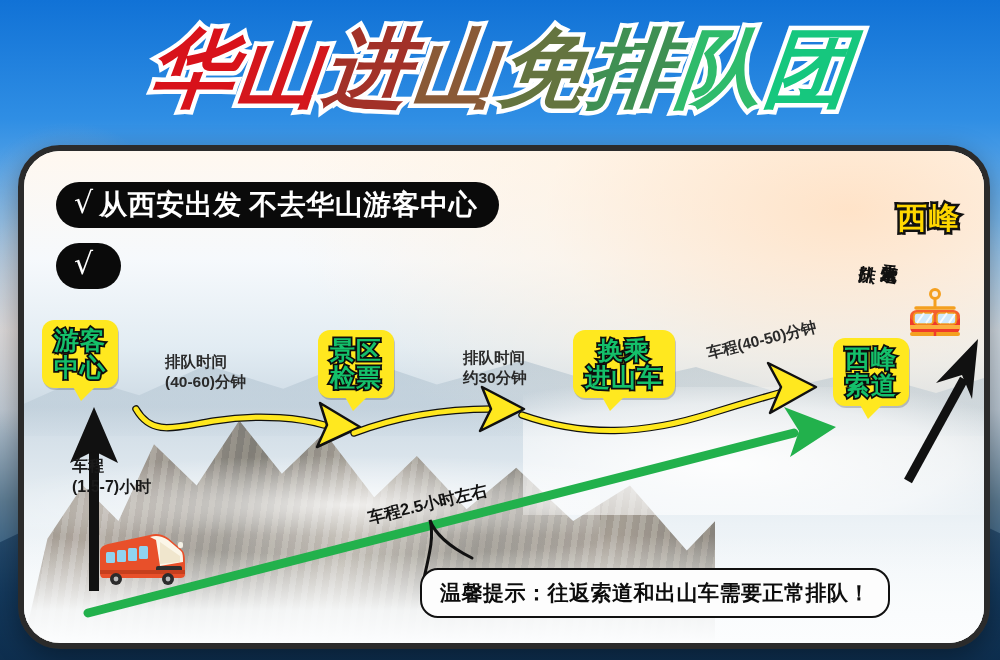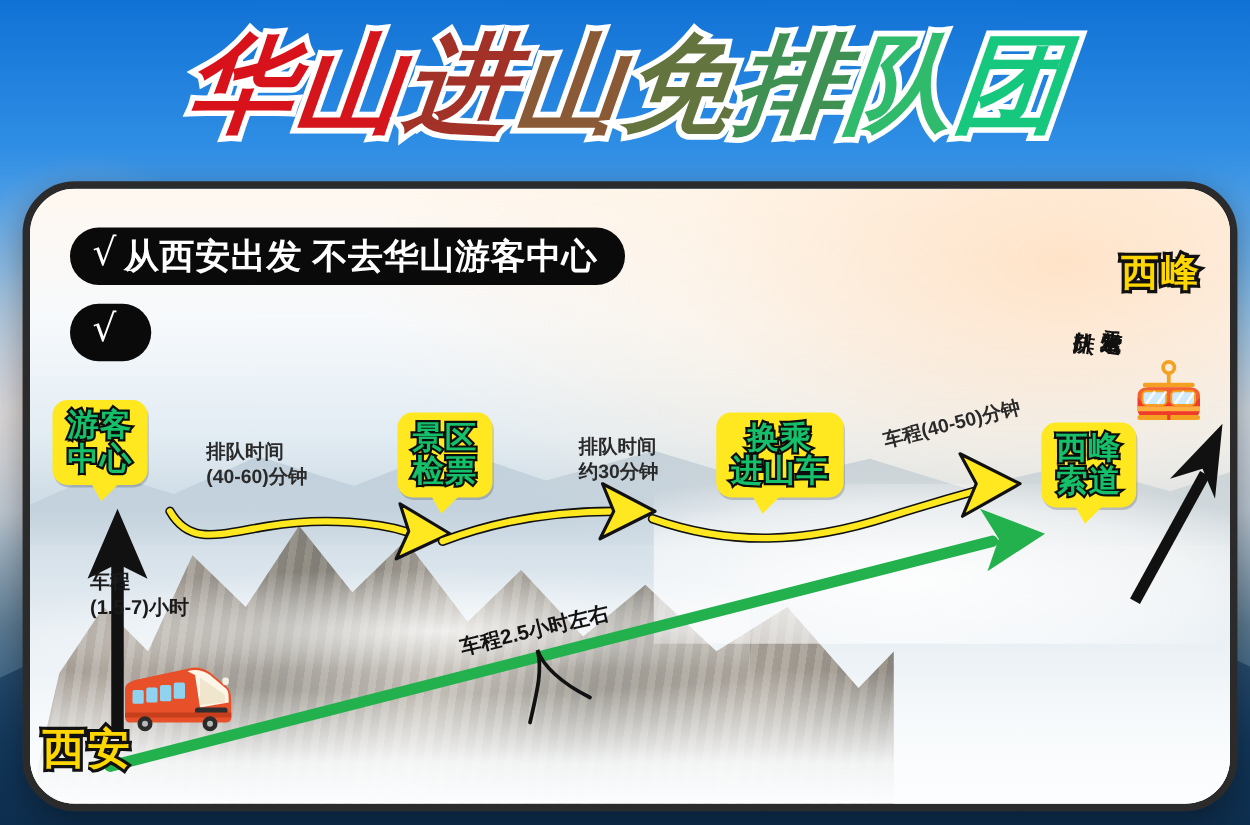--- a/index.html
+++ b/index.html
@@ -107,21 +107,21 @@
   
   .pill{
     position:absolute;height:46px;border-radius:26px;background:#0a0a0a;
     display:flex;align-items:center;padding:0 22px 0 18px;
     color:#fff;z-index:8;white-space:nowrap;
   }
   .pill .tick{
     font-size:30px;line-height:1;margin-right:6px;font-weight:400;
     font-family:"DejaVu Sans",sans-serif;position:relative;top:-2px;
   }
-  .pill .txt{font-size:28px;font-weight:bold;letter-spacing:.5px;}
+  .pill .txt{font-size:28px;font-weight:bold;letter-spacing:.5px;font-family:Liberation Serif, serif;}
   #pill1{left:56px;top:182px;}
   #pill2{left:56px;top:243px;}
 
   
   .node{
     position:absolute;z-index:9;
     background:#ffe81f;border-radius:12px;
     padding:7px 12px 8px;
     box-shadow:1px 2px 0 rgba(0,0,0,.18);
   }
@@ -290,21 +290,20 @@
     <span class="nl">索道</span>
     <span class="tail"></span>
   </div>
 
   <div class="cap" id="cap1">排队时间
 (40-60)分钟</div>
   <div class="cap" id="cap2">排队时间
 约30分钟</div>
   <div class="cap" id="cap3">车程(40-50)分钟</div>
 
-  <div class="outline-yellow" id="lbl-xian">西安</div>
   <div id="cap-drive1">车程
 (1.5-7)小时</div>
 
   <div class="outline-yellow" id="lbl-xifeng">西峰</div>
   <div class="vtext" id="v-queue">排队</div>
   <div class="vtext" id="v-ride">乘坐索道</div>
 
   <div id="cap-green">车程2.5小时左右</div>
 
   <svg id="bus" viewBox="0 0 96 62">
@@ -336,14 +335,17 @@
     <rect x="35" y="25" width="19" height="11" rx="3" fill="#cfe9fb" stroke="#f4a020" stroke-width="1.6"></rect>
     <path d="M15,35 L22,25 M24,35 L31,25 M38,35 L45,25 M47,35 L53,26" stroke="#ffffff" stroke-width="2" opacity=".85"></path>
     <rect x="8" y="37" width="50" height="4" fill="#fbb040"></rect>
     <rect x="8" y="44" width="50" height="4" rx="2" fill="#f4a020"></rect>
     <path d="M33,41 L33,48" stroke="#f03a2a" stroke-width="2.5"></path>
   </svg>
 
   <svg id="tipsvg" viewBox="0 0 140 90">
     <path d="M24,78 C30,52 34,36 30,20 C34,32 48,46 72,58" fill="none" stroke="#111" stroke-width="3" stroke-linecap="round"></path>
   </svg>
+  <div id="tipbox">
+    <span class="tt">温馨提示：往返索道和出山车需要正常排队！</span>
+  </div>
 
 </div>
 
 </body></html>

